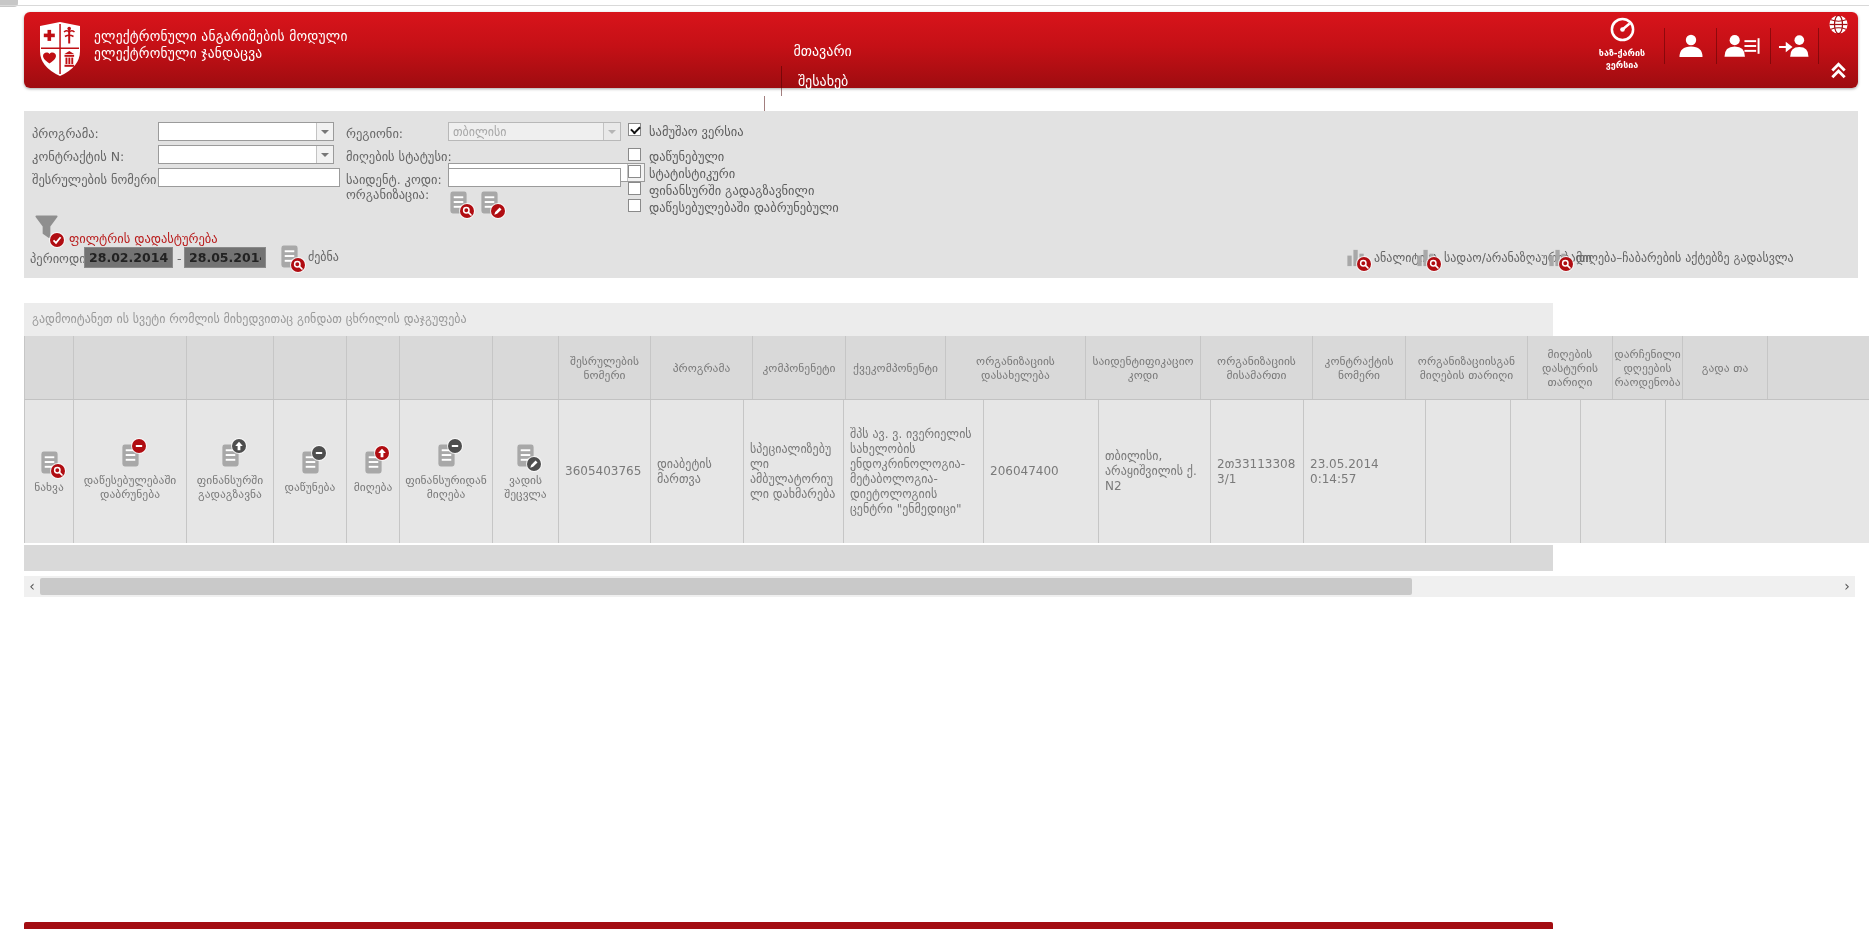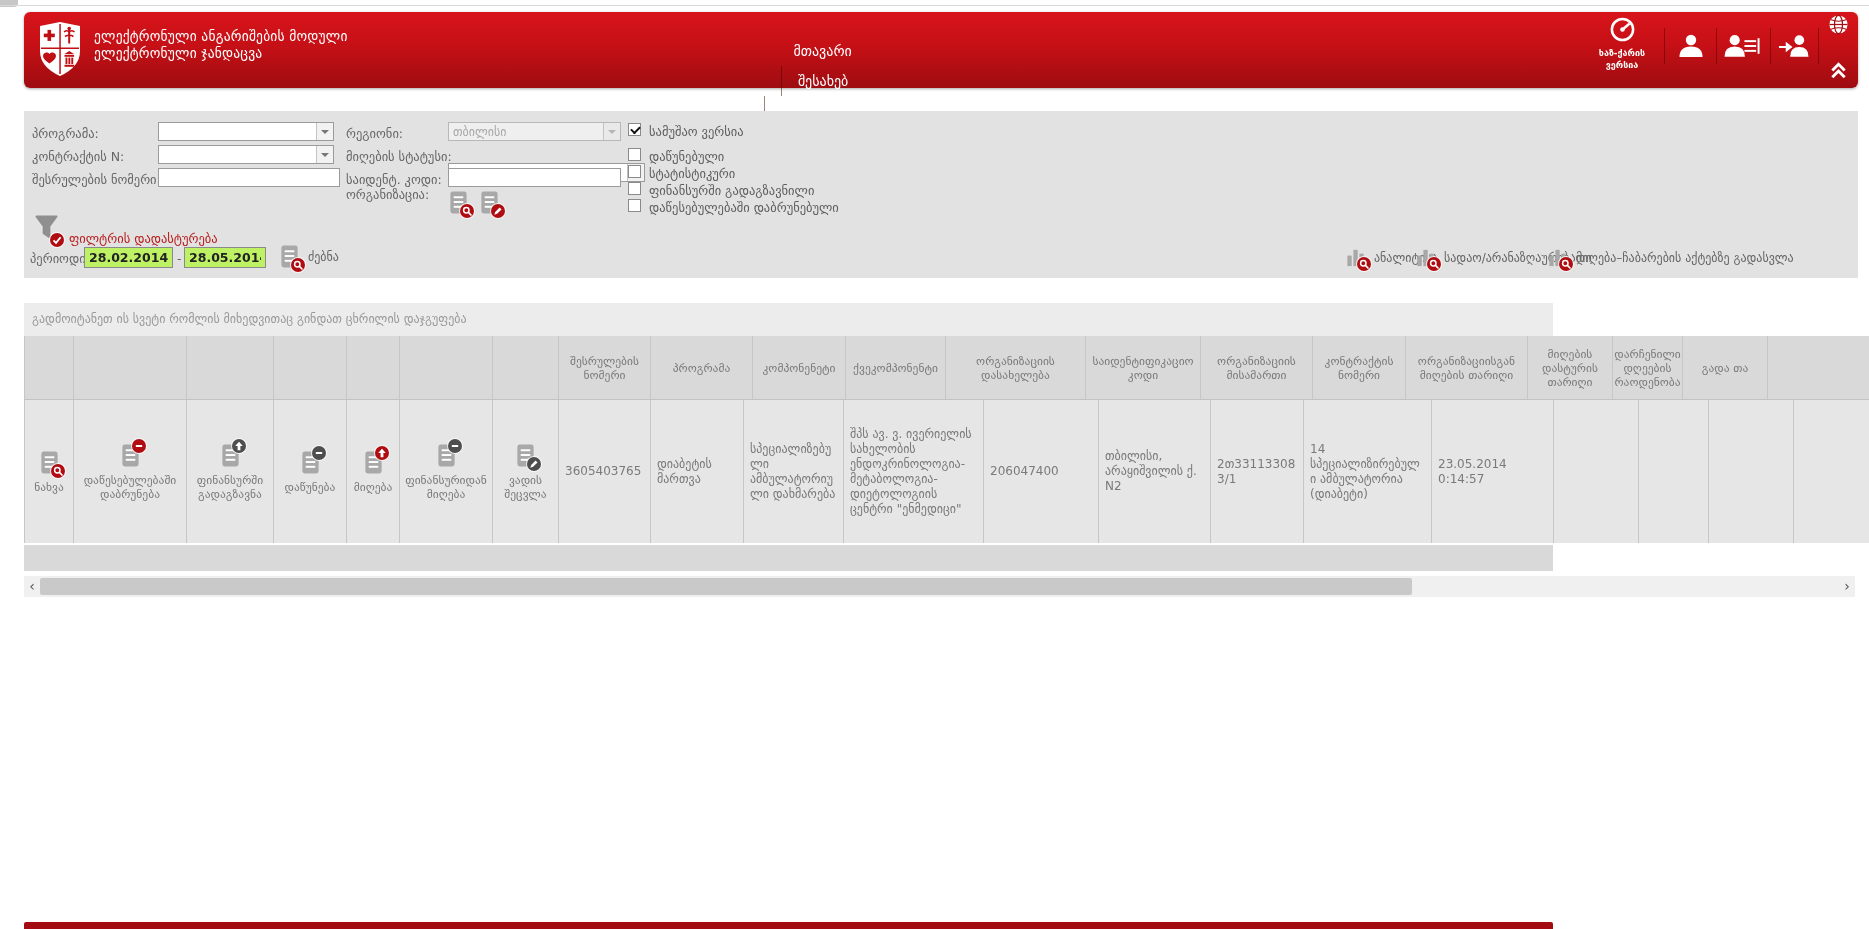--- a/index.html
+++ b/index.html
@@ -40,21 +40,21 @@
     border-left:2px solid #111; border-bottom:2px solid #111; transform:rotate(-45deg); }
   .cb-label { position:absolute; color:#5e5e5e; }
   .iconbtn { position:absolute; cursor:pointer; }
   .icon-wrap { position:relative; display:inline-block; }
   .badge { position:absolute; width:14px; height:14px; border-radius:50%; display:flex; align-items:center; justify-content:center; box-shadow:0 0 0 1px rgba(255,255,255,.75); }
   .badge.red { background:#b00d12; } .badge.dark { background:#4e4e4e; }
   .badge.tr { right:-5px; top:-4px; } .badge.br { right:-5px; bottom:-3px; }
   .badge svg { width:10px; height:10px; }
   #filter-confirm { position:absolute; left:10px; top:103px; display:flex; align-items:flex-start; cursor:pointer; }
   #filter-confirm .txt { margin-left:10px; margin-top:17px; color:#b91c1c; }
-  .pdate { position:absolute; height:21px; border:1px solid #8a8a8a; background:#bef264; font-size:12.5px; font-weight:bold; color:#222; padding:1px 4px; font-family:inherit; }
+  .pdate { position:absolute; height:21px; border:1px solid #8a8a8a; background:#737373; font-size:12.5px; font-weight:bold; color:#222; padding:1px 4px; font-family:inherit; }
   .panel-btn { position:absolute; display:flex; align-items:center; cursor:pointer; color:#666; font-size:12px; white-space:nowrap; }
   .panel-btn .icon-wrap { margin-right:8px; }
 
   
   #grid-hint { position:absolute; left:24px; top:303px; width:1529px; height:33px; background:#ececec; color:#9a9a9a; font-size:12px; line-height:33px; padding-left:8px; }
   #table-wrap { position:absolute; left:24px; top:336px; width:1845px; overflow:hidden; }
   .trowflex { display:flex; border-left:1px solid #c6c6c6; }
   #thead { background:#d9d9d9; height:64px; color:#7a7a7a; font-size:11.5px; border-bottom:1px solid #c2c2c2; }
   #trow { background:#e6e6e6; height:143px; color:#7a7a7a; font-size:12px; }
   .hcell { display:flex; align-items:center; justify-content:center; text-align:center; padding:3px 5px; border-right:1px solid #c6c6c6; line-height:14px; cursor:pointer; flex:none; }
@@ -483,21 +483,20 @@
         </span>
       <span>ვადის შეცვლა</span>
     </div>
     <div class="cell c8">3605403765</div>
     <div class="cell c10">დიაბეტის მართვა</div>
     <div class="cell c11">სპეციალიზებული ამბულატორიული დახმარება</div>
     <div class="cell c12">შპს ავ. ვ. ივერიელის სახელობის ენდოკრინოლოგია-მეტაბოლოგია-დიეტოლოგიის ცენტრი "ენმედიცი"</div>
     <div class="cell c13">206047400</div>
     <div class="cell c14">თბილისი, არაყიშვილის ქ. N2</div>
     <div class="cell c15">2თ331133083/1</div>
-    <div class="cell c16">14 სპეციალიზირებული ამბულატორია (დიაბეტი)</div>
     <div class="cell c17">23.05.2014 0:14:57</div>
     <div class="cell c18"></div>
     <div class="cell c19"></div>
     <div class="cell c20"></div>
   </div>
 </div>
 
 <div id="tfoot"></div>
 
 <div id="hscroll">

